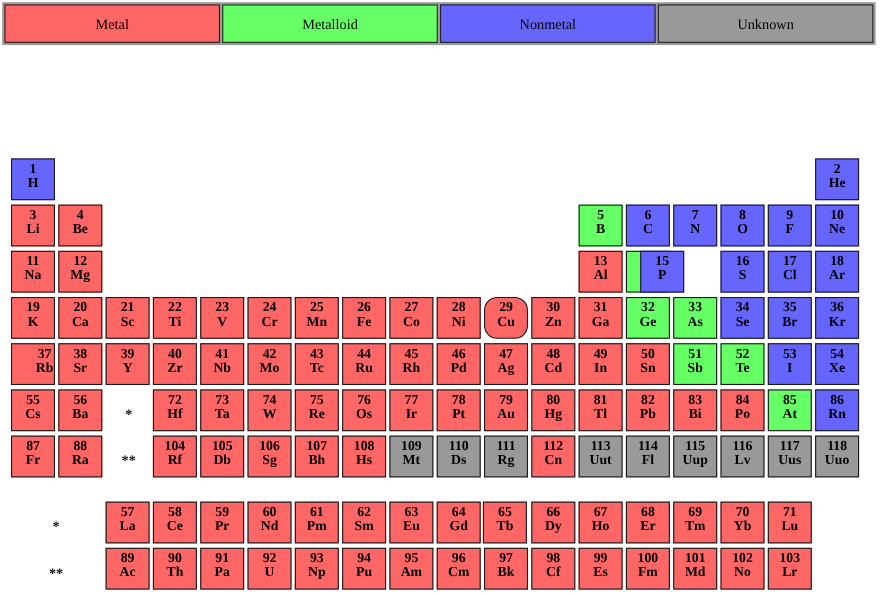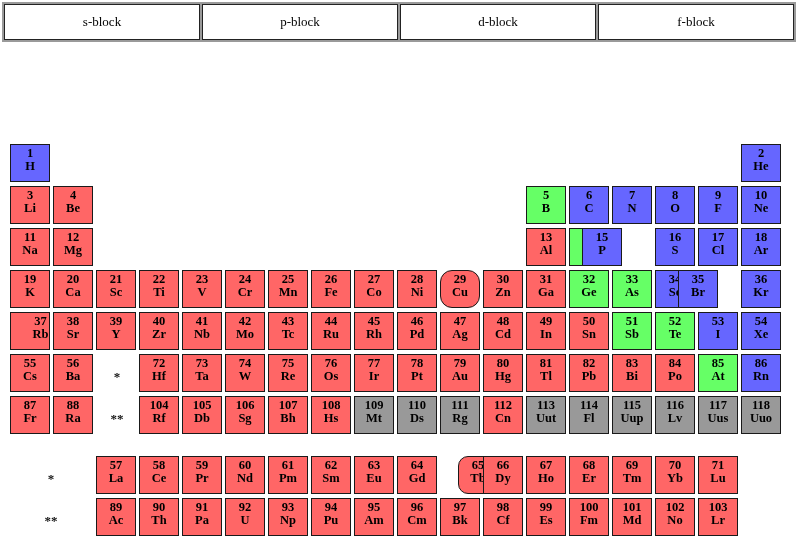--- a/index.html
+++ b/index.html
@@ -109,25 +109,25 @@
   .cat-metal     { background: #ff6666; }
   .cat-metalloid { background: #66ff66; }
   .cat-nonmetal  { background: #6666ff; }
   .cat-unknown   { background: #999999; }
 </style>
 </head>
 <body>
 
 <table id="legend-table">
   <tbody>
-    <tr class="legend-blocks">
-        <td>s-block</td>
-        <td>p-block</td>
-        <td>d-block</td>
-        <td>f-block</td>
+    <tr class="legend-colors">
+        <td style="background: rgb(255, 102, 102);">Metal</td>
+        <td style="background: rgb(102, 255, 102);">Metalloid</td>
+        <td style="background: rgb(102, 102, 255);">Nonmetal</td>
+        <td style="background: rgb(153, 153, 153);">Unknown</td>
       </tr>
   </tbody>
 </table>
 
 <div id="ptable">
     <div class="prow">
       <div class="pcell cat-nonmetal" style="left: 0px;">
         <span class="num">1</span>
         <span class="sym">H</span>
       </div>
@@ -262,21 +262,21 @@
         <span class="sym">Ge</span>
       </div>
       <div class="pcell cat-metalloid" style="left: 602px;">
         <span class="num">33</span>
         <span class="sym">As</span>
       </div>
       <div class="pcell cat-nonmetal" style="left: 645px;">
         <span class="num">34</span>
         <span class="sym">Se</span>
       </div>
-      <div class="pcell cat-nonmetal" style="left: 668px; font-family: Liberation Serif, serif;">
+      <div class="pcell cat-nonmetal" style="left: 688px; font-family: Liberation Serif, serif;">
         <span class="num">35</span>
         <span class="sym">Br</span>
       </div>
       <div class="pcell cat-nonmetal" style="left: 731px;">
         <span class="num">36</span>
         <span class="sym">Kr</span>
       </div>
     </div>
     <div class="prow">
       <div class="pcell cat-metal" style="left: 0px; padding-left: 21px;">
@@ -524,21 +524,21 @@
         <span class="sym">Sm</span>
       </div>
       <div class="pcell cat-metal" style="left: 344px;">
         <span class="num">63</span>
         <span class="sym">Eu</span>
       </div>
       <div class="pcell cat-metal" style="left: 387px;">
         <span class="num">64</span>
         <span class="sym">Gd</span>
       </div>
-      <div class="pcell cat-metal" style="left: 448px; border-radius: 10px;">
+      <div class="pcell cat-metal" style="left: 429px;">
         <span class="num">65</span>
         <span class="sym">Tb</span>
       </div>
       <div class="pcell cat-metal" style="left: 473px;">
         <span class="num">66</span>
         <span class="sym">Dy</span>
       </div>
       <div class="pcell cat-metal" style="left: 516px;">
         <span class="num">67</span>
         <span class="sym">Ho</span>

